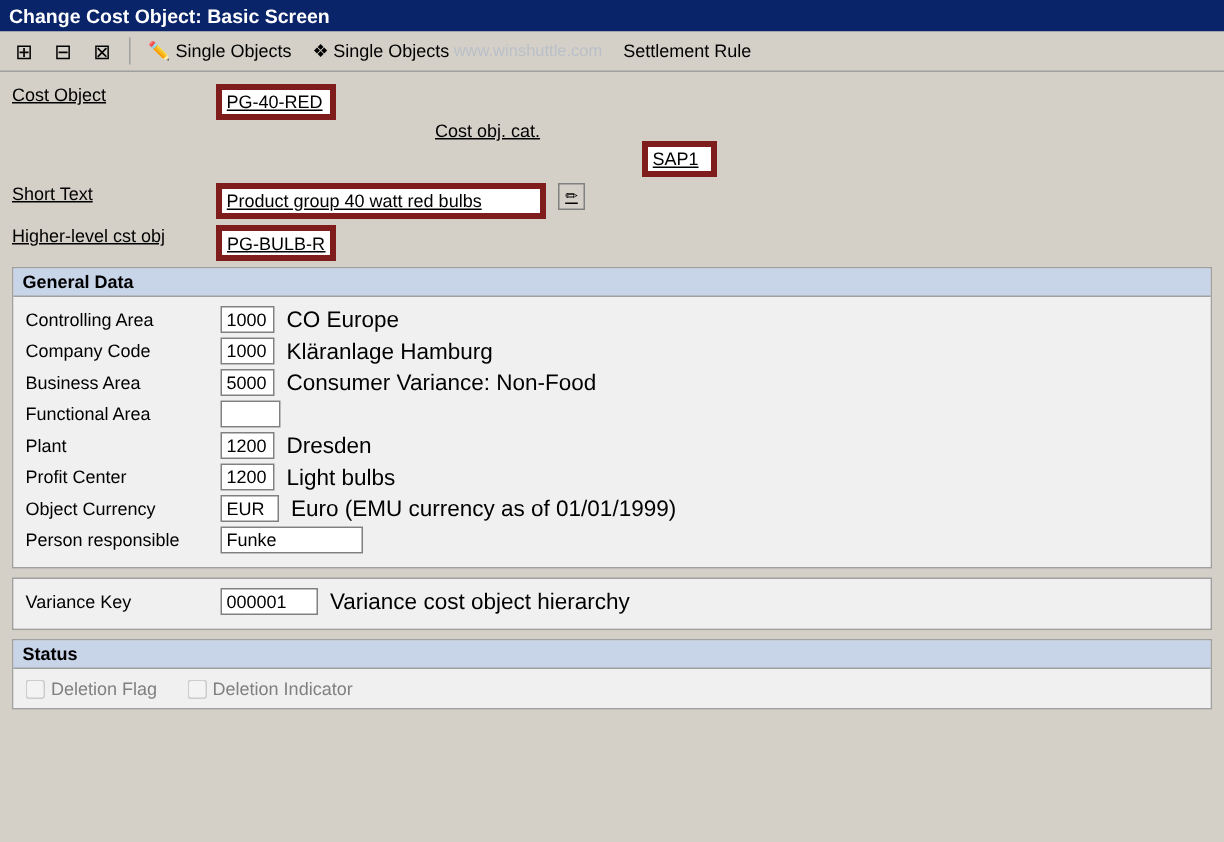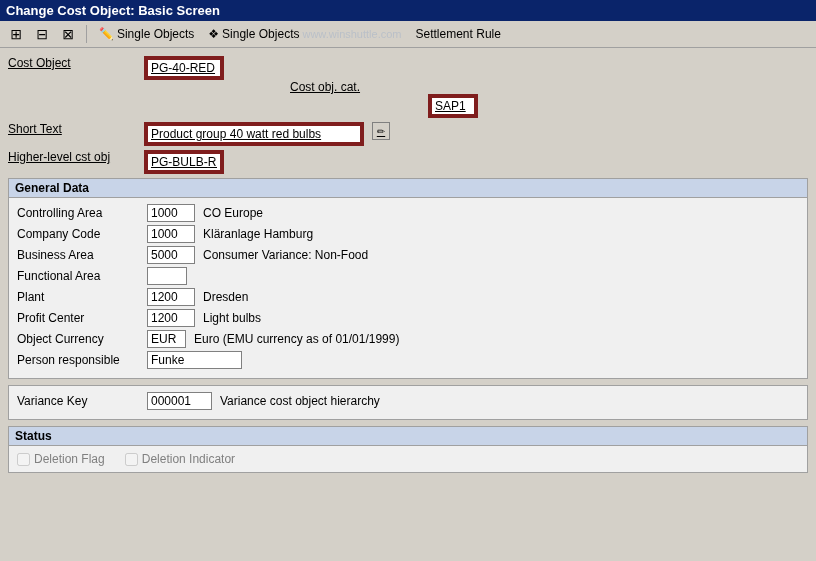--- a/index.html
+++ b/index.html
@@ -103,25 +103,25 @@
       width: 130px;
       font-size: 12px;
       color: #000;
     }
     .section-input {
       border: 1px solid #808080;
       background: white;
       padding: 1px 3px;
       font-size: 12px;
       font-family: Arial, sans-serif;
-      width: 48px;
+      width: 36px;
     }
     .section-value {
       margin-left: 8px;
-      font-size: 12px;
+      font-size: 15px;
       color: #000;
     }
     .edit-icon {
       display: inline-flex;
       align-items: center;
       justify-content: center;
       width: 18px;
       height: 18px;
       border: 1px solid #808080;
       background: #d4d0c8;

